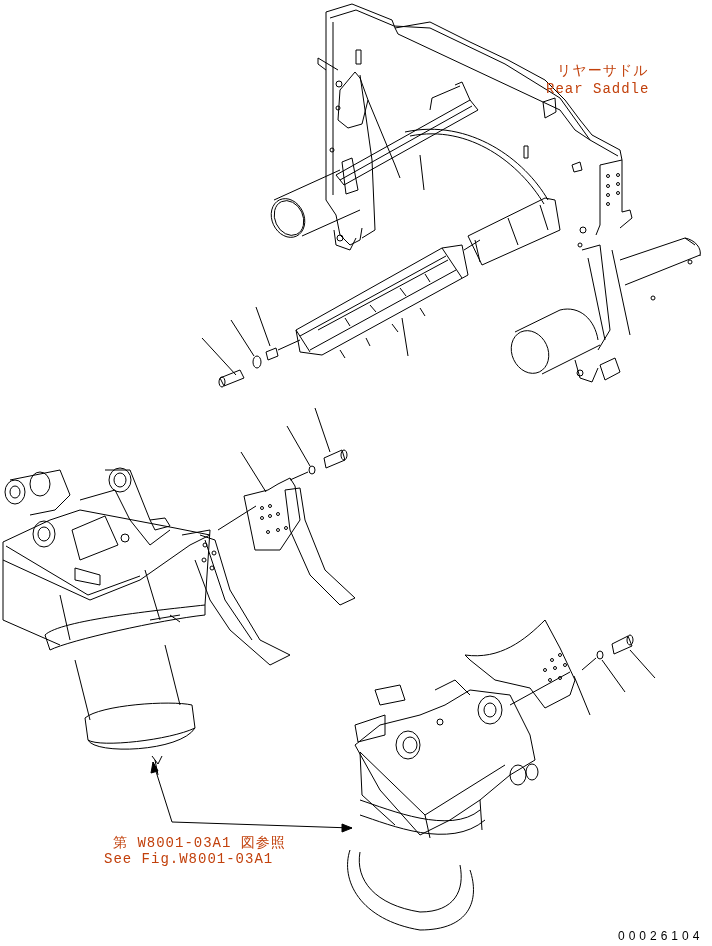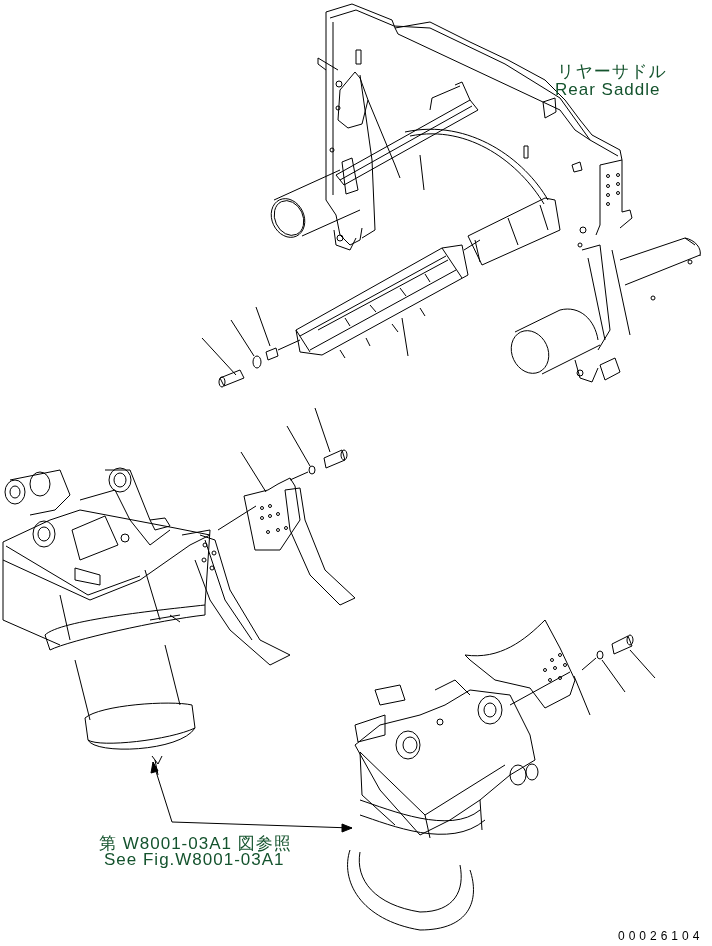--- a/index.html
+++ b/index.html
@@ -1,19 +1,19 @@
 <!DOCTYPE html>
 <html><head>
 <meta charset="utf-8">
 <style>
   html, body { margin:0; padding:0; background:#ffffff; }
   body { width:712px; height:946px; position:relative; overflow:hidden; font-family:"DejaVu Sans Mono", monospace; color:#000; }
   svg.drawing { position:absolute; left:0; top:0; width:712px; height:946px; }
   svg.drawing * { vector-effect: non-scaling-stroke; }
-  .lbl { position:absolute; font-family:Liberation Sans, sans-serif; font-size:17px; line-height:15px; letter-spacing:1px; white-space:pre; color:#14532d; }
+  .lbl { position:absolute; font-family:Liberation Mono, monospace; font-size:14px; line-height:15px; letter-spacing:1px; white-space:pre; color:#c2410c; }
   .code { position:absolute; font-family:Liberation Sans, sans-serif; font-size:12px; letter-spacing:4px; color:#000; }
 </style>
 </head>
 <body>
 
 <svg class="drawing" viewBox="0 0 712 946" fill="none" stroke="#000" stroke-width="1">
 
   <g>
 
     <path d="M326,12 L352,4 L392,20 L395,28 L430,22 L470,42 L508,60 L545,80 L565,100 L580,120 L592,135 L620,150 L622,160"></path>
@@ -230,18 +230,18 @@
   </g>
 
   <g>
     <path d="M153,762 L172,822 L352,828"></path>
     <path d="M352,828 L342,824 L342,832 Z" fill="#000"></path>
     <path d="M153,762 L151,773 L158,771 Z" fill="#000"></path>
   </g>
 </svg>
 
 <div class="lbl" style="left:557px; top:64px;">リヤーサドル</div>
-<div class="lbl" style="left:546px; top:82px;margin-left:9px;">Rear Saddle</div>
-
-<div class="lbl" style="left:99px; top:836px;">第 W8001-03A1 図参照</div>
+<div class="lbl" style="left:546px; top:82px;">Rear Saddle</div>
+
+<div class="lbl" style="left:113px; top:836px;">第 W8001-03A1 図参照</div>
 <div class="lbl" style="left:104px; top:852px;">See Fig.W8001-03A1</div>
 
 <div class="code" style="left:618px; top:929px;">00026104</div>
 
 </body></html>

